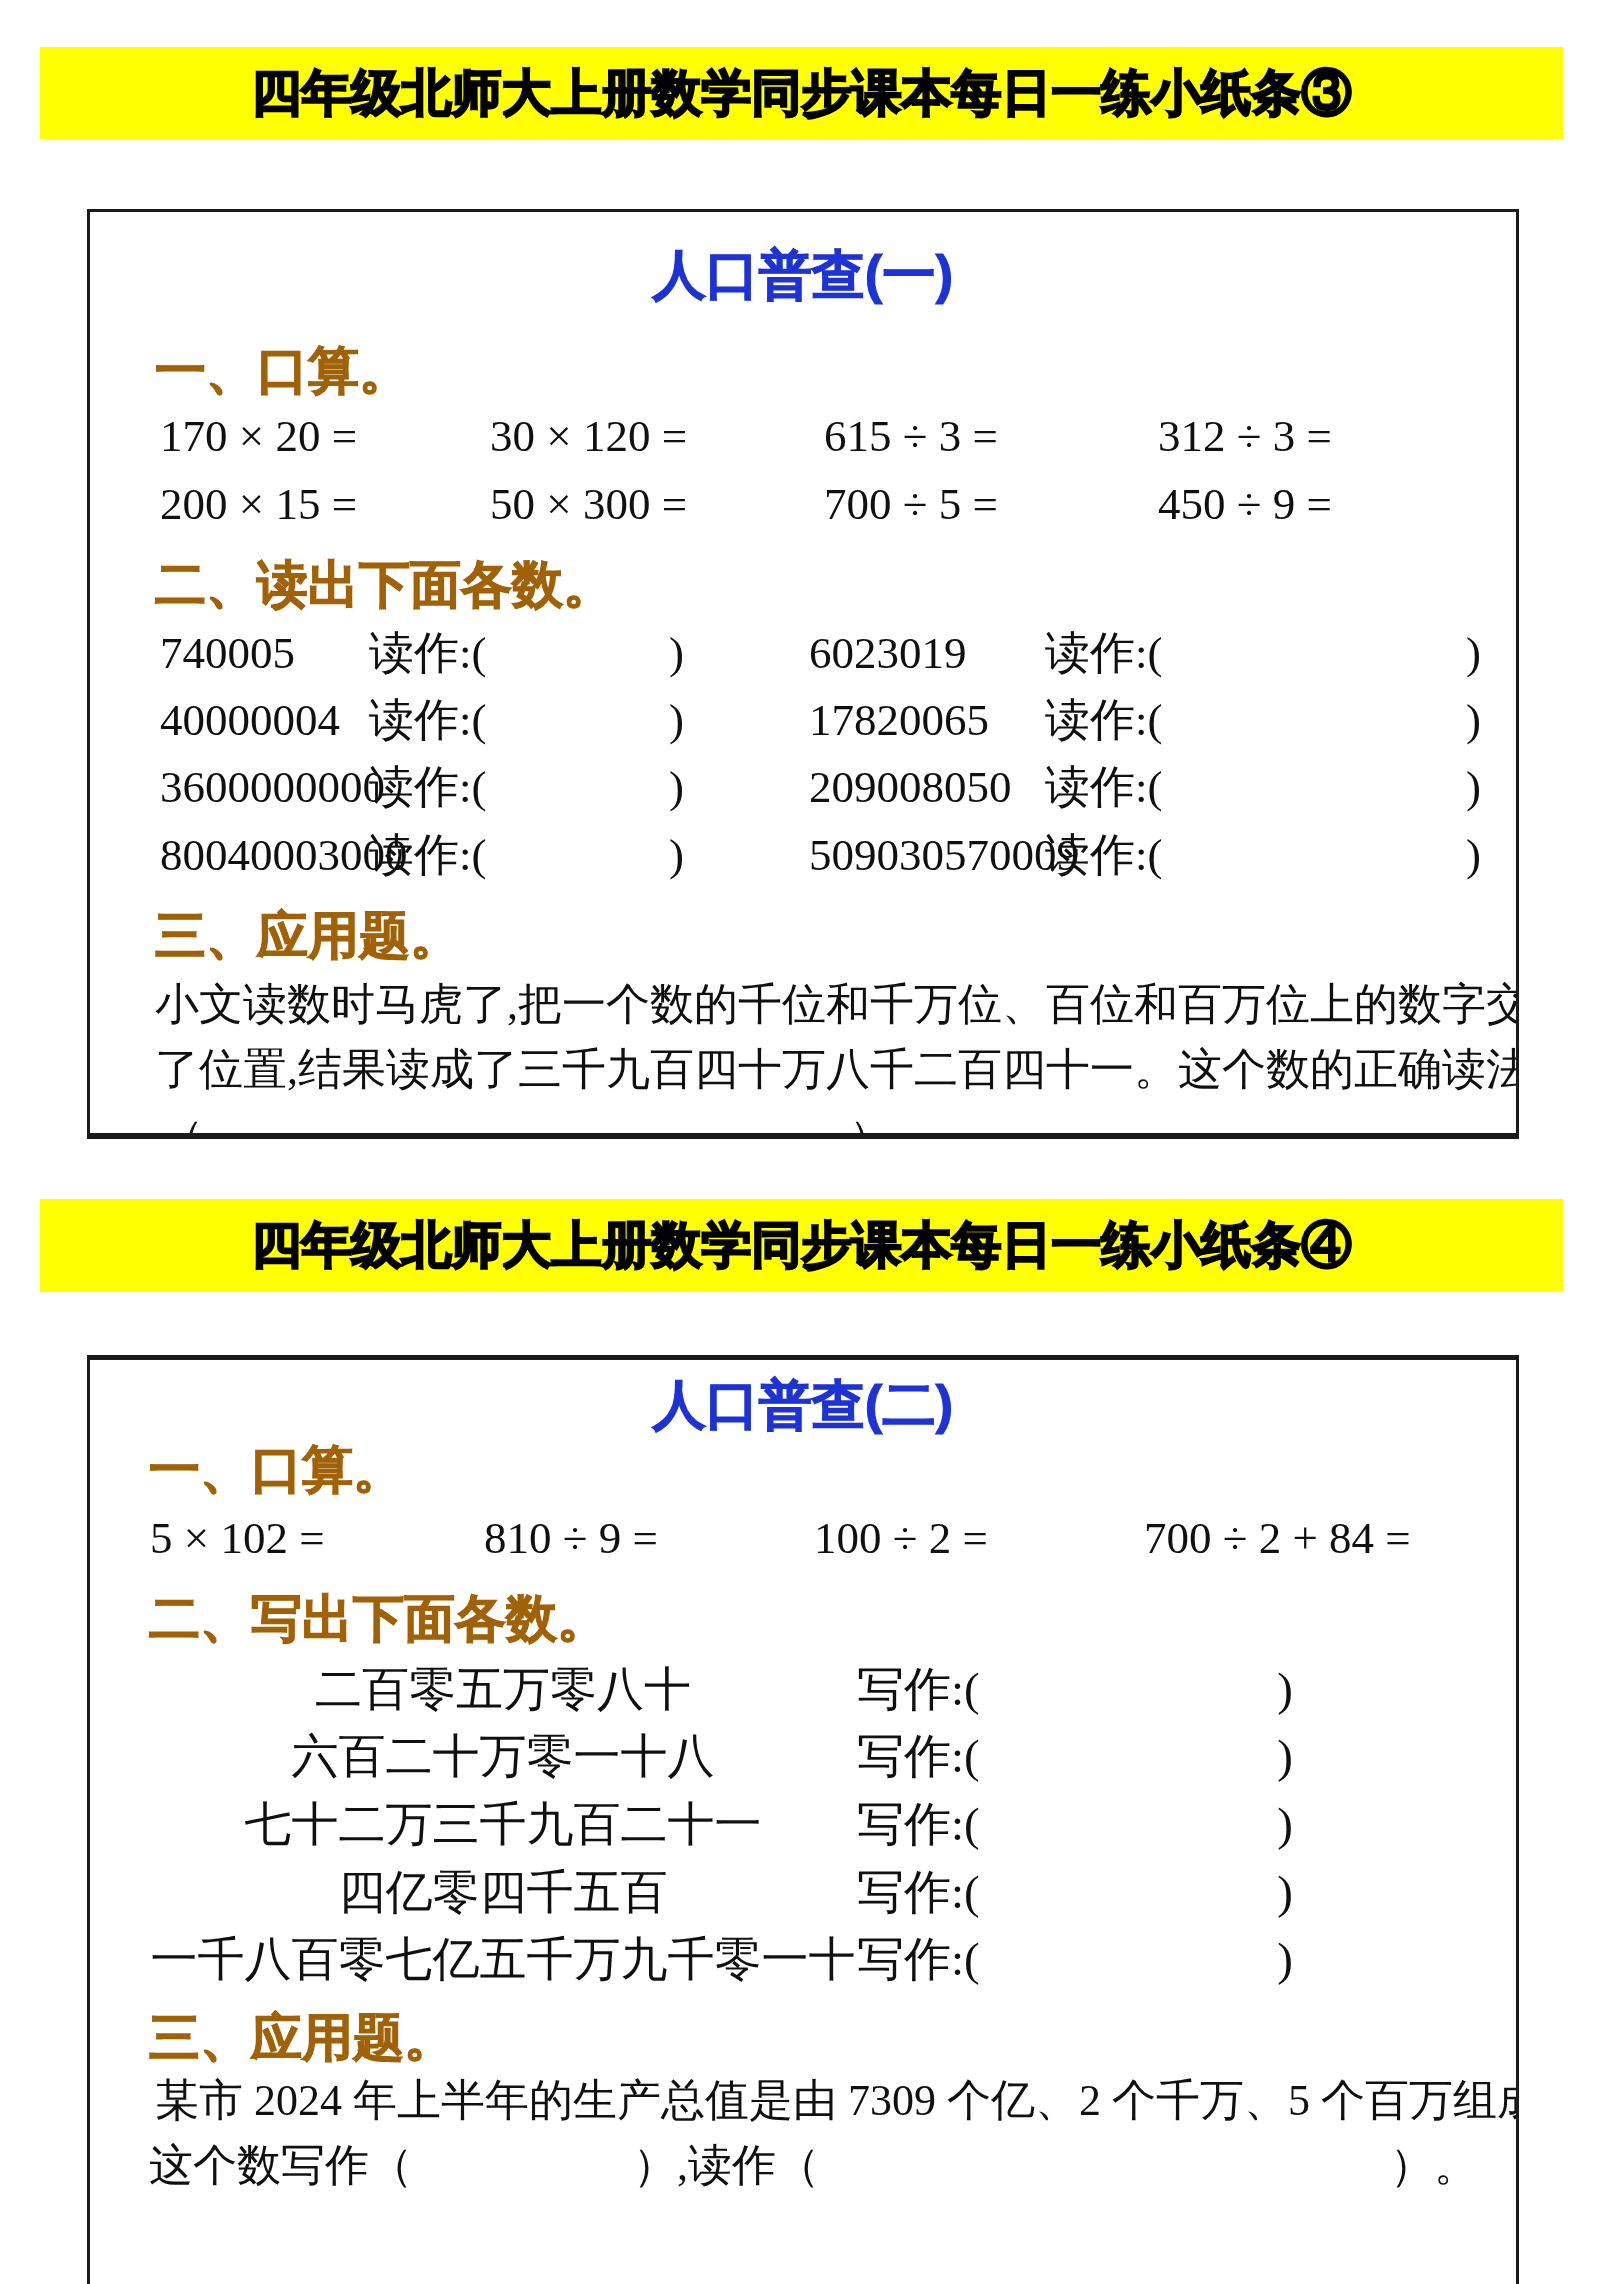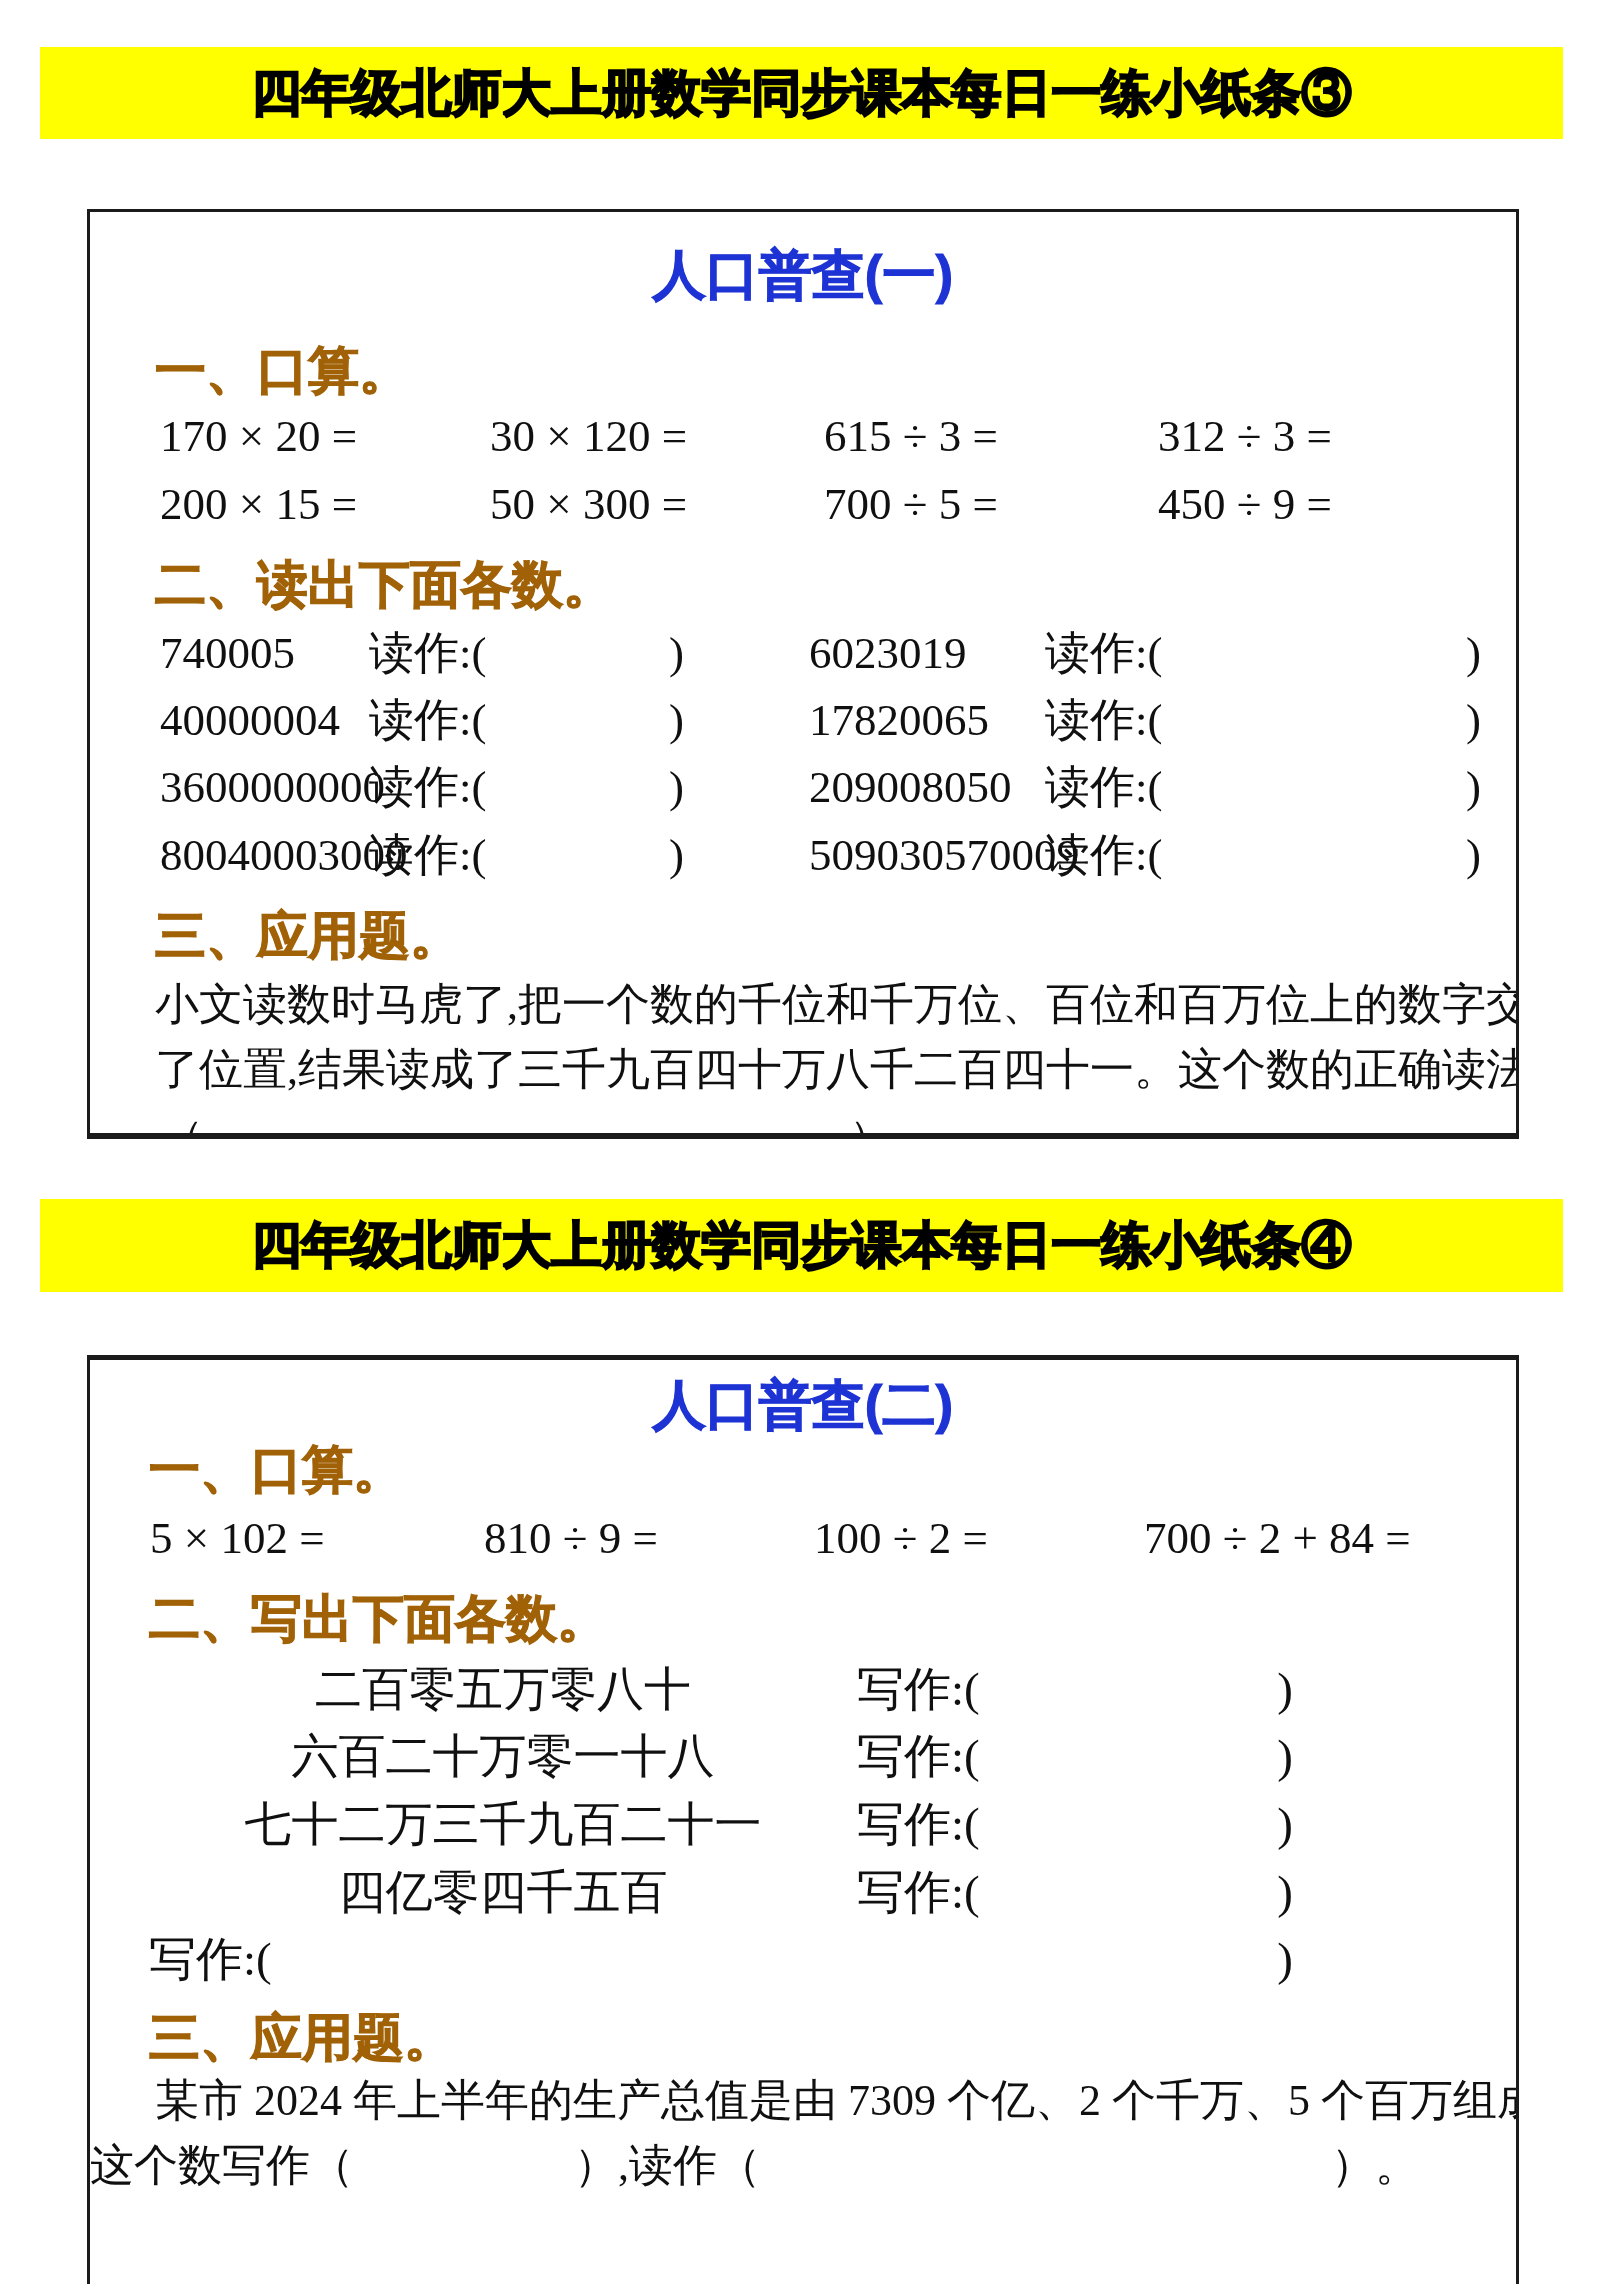--- a/index.html
+++ b/index.html
@@ -55,21 +55,21 @@
   .rhalf1 .num{width:209px;}
   .rhalf2 .num{width:236px;}
   .sp{flex:1;}
   
   .write-row{display:flex;margin-left:59px;width:1144px;margin-top:11.7px;font-size:47px;line-height:56px;white-space:nowrap;text-align:center;}
   .write-row .cn{width:708px;}
   
   .para-line{margin-left:65px;margin-right:44px;font-size:44px;line-height:65px;white-space:nowrap;}
   #sheet1 .para-line.first{margin-top:5.9px;}
   .paren-line{display:flex;margin-left:70px;width:777px;font-size:44px;line-height:63px;margin-top:4.4px;}
-  .s2line2{display:flex;width:1329px;font-size:44px;line-height:65px;white-space:nowrap;}
+  .s2line2{display:flex;margin-left:59px;width:1329px;font-size:44px;line-height:65px;white-space:nowrap;}
   .s2sp1{width:220px;}
 </style>
 </head>
 <body>
 
 <div class="banner" id="banner1">
   <span class="banner-text">四年级北师大上册数学同步课本每日一练小纸条③</span>
 </div>
 
 <div class="sheet" id="sheet1">
@@ -193,20 +193,21 @@
     <span class="sp"></span>
     <span>)</span>
   </div>
   <div class="write-row">
     <span class="cn">四亿零四千五百</span>
     <span>写作:(</span>
     <span class="sp"></span>
     <span>)</span>
   </div>
   <div class="write-row">
+    <span class="cn">一千八百零七亿五千万九千零一十</span>
     <span>写作:(</span>
     <span class="sp"></span>
     <span>)</span>
   </div>
 
   <div class="h h3b">三、应用题。</div>
   <div class="para-line first">某市 2024 年上半年的生产总值是由 7309 个亿、2 个千万、5 个百万组成的,</div>
   <div class="s2line2">
     <span>这个数写作（</span>
     <span class="s2sp1"></span>

